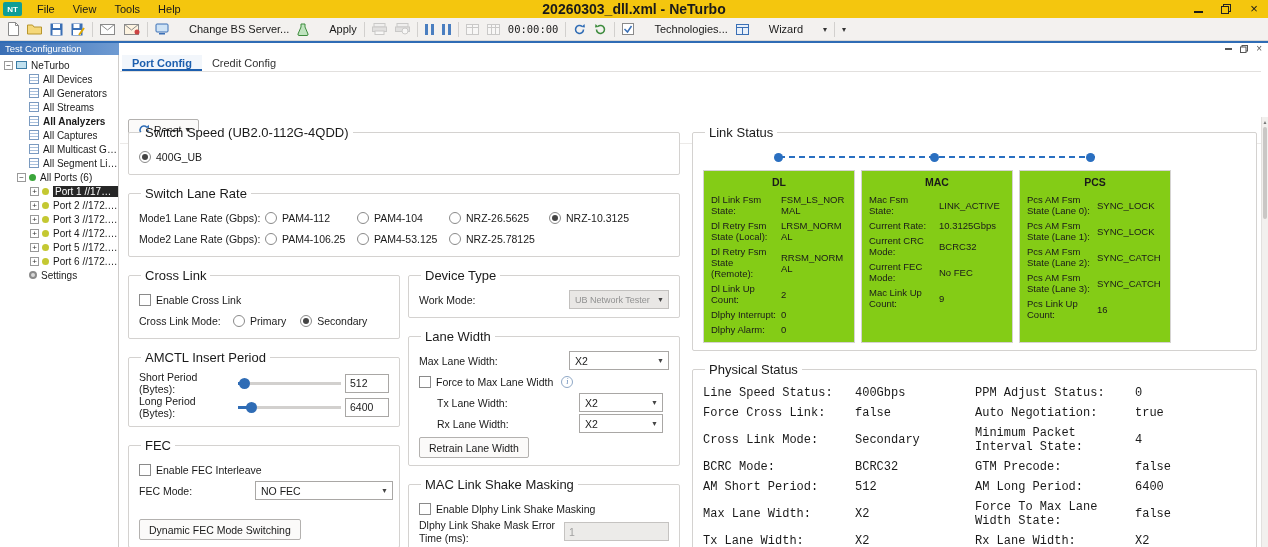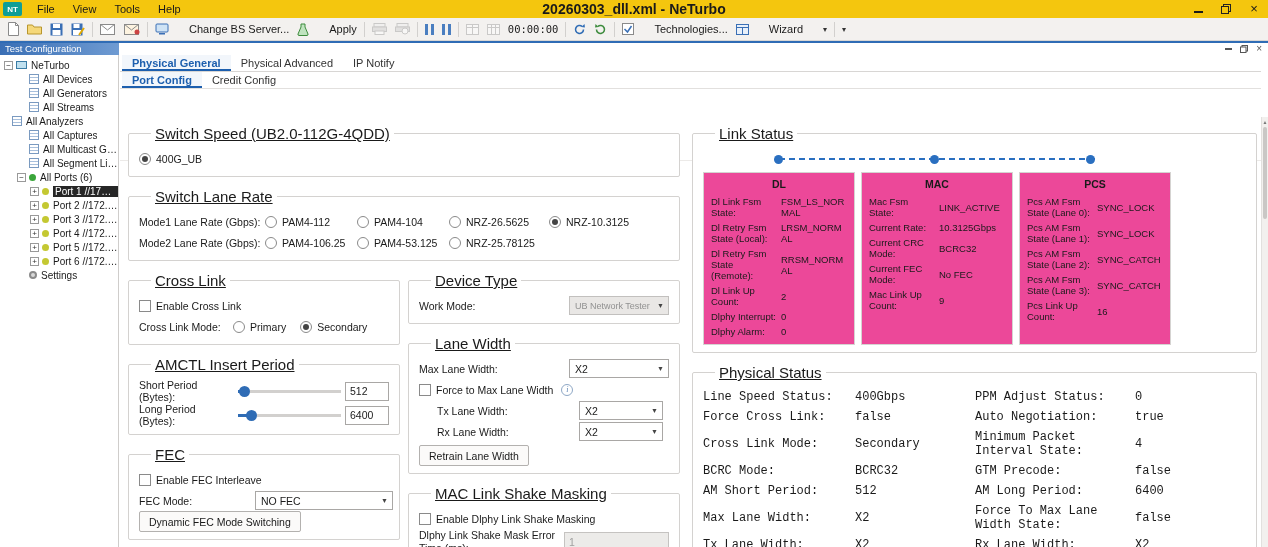--- a/index.html
+++ b/index.html
@@ -64,21 +64,21 @@
   .btn { border:1px solid #b3b1af; background:#fbfaf9; height:21px; padding:0 9px; font-size:10.5px; border-radius:2px;
          display:inline-flex; align-items:center; gap:4px; color:#1a1a1a; }
 
   .content { position:absolute; top:62px; left:0; right:0; bottom:0; overflow:hidden; padding:8px 4px 0 8px; display:flex; gap:12px; }
   .col-config { width:552px; flex:none; display:flex; flex-direction:column; gap:11px; }
   .col-status { flex:1; min-width:0; display:flex; flex-direction:column; gap:11px; }
   .subcols { display:flex; gap:8px; }
   .subcol { width:272px; flex:none; display:flex; flex-direction:column; gap:11px; }
 
   fieldset.group { border:1px solid #d4d2d0; border-radius:2px; background:#fff; padding:6px 10px 7px; min-width:0; }
-  fieldset.group legend { padding:0 4px; margin-left:12px; font-size:15px; color:#1a1a1a;text-decoration:underline; }
+  fieldset.group legend { padding:0 4px; margin-left:2px; font-size:13px; color:#1a1a1a; }
 
   .form-row { display:flex; align-items:center; min-height:21px; gap:4px; font-size:10.5px; }
   .row-label { flex:none; }
   .w90{width:90px} .w95{width:95px} .w112{width:112px} .w122{width:122px} .w150{width:150px;flex:1;}
   .oc{width:88px} .oc3{width:96px}
   .flex-sp { flex:1; }
   .indent { padding-left:18px; }
 
   .radio { width:12px; height:12px; border:1px solid #8a8a8a; border-radius:50%; background:#fff; flex:none;
            display:inline-flex; align-items:center; justify-content:center; margin-right:5px; }
@@ -104,21 +104,21 @@
   .info-circle { width:12px; height:12px; border:1px solid #8fa8c6; border-radius:50%; color:#5b82b3;
                  font-size:8px; display:inline-flex; align-items:center; justify-content:center; margin-left:4px;
                  font-family:"Liberation Serif", serif; font-style:italic; }
 
   
   .dots-row { position:relative; width:468px; height:18px; display:flex; margin:2px 0 4px; }
   .dash-line { position:absolute; top:8px; left:76px; right:76px; border-top:2px dashed #2a6fc0; }
   .dot-cell { width:152px; margin-right:6px; display:flex; justify-content:center; align-items:center; }
   .ldot { width:9px; height:9px; border-radius:50%; background:#2a6fc0; position:relative; z-index:1; }
   .lpanels { display:flex; gap:6px; align-items:stretch; }
-  .lpanel { width:152px; flex:none; border:1px solid #d5d3d1; background:#ec4899; padding:3px 7px 5px; }
+  .lpanel { width:152px; flex:none; border:1px solid #d5d3d1; background:#84cc16; padding:3px 7px 5px; }
   .lpanel-title { text-align:center; font-weight:bold; font-size:10.5px; padding:2px 0 4px; }
   .lrow { display:flex; align-items:center; padding:2px 0; font-size:9.5px; }
   .llabel { flex:1; padding-right:4px; }
   .lvalue { width:66px; flex:none; overflow-wrap:anywhere; }
 
   .pgrid { display:grid; grid-template-columns:148px 116px 156px 1fr; column-gap:4px; align-items:center; font-size:12px;font-family:Liberation Mono, monospace; }
   .pgrid .pl { padding:3px 0; } .pgrid .pv { padding:3px 0; }
 
   
   .vscroll { position:absolute; top:76px; right:0; bottom:0; width:7px; background:#f2f0ee; border-left:1px solid #e2e0de; }
@@ -314,21 +314,21 @@
           <div class="tree-row" style="padding-left: 17px;">
             <span class="exp-spacer"></span>
             <span class="ticon list"></span>
             <span class="tlabel">All Generators</span>
           </div>
           <div class="tree-row" style="padding-left: 17px;">
             <span class="exp-spacer"></span>
             <span class="ticon list"></span>
             <span class="tlabel">All Streams</span>
           </div>
-          <div class="tree-row" style="">
+          <div class="tree-row" style="padding-left: 17px; font-weight: bold;">
             <span class="exp-spacer"></span>
             <span class="ticon list"></span>
             <span class="tlabel">All Analyzers</span>
           </div>
           <div class="tree-row" style="padding-left: 17px;">
             <span class="exp-spacer"></span>
             <span class="ticon list"></span>
             <span class="tlabel">All Captures</span>
           </div>
           <div class="tree-row" style="padding-left: 17px;">
@@ -378,25 +378,20 @@
           </div>
           <div class="tree-row" style="padding-left: 17px;">
             <span class="exp-spacer"></span>
             <span class="ticon gear"></span>
             <span class="tlabel">Settings</span>
           </div>
         </div>
     </div>
 
     <div class="main">
-      <div class="tabs-row">
-        <span class="tab active">Physical General</span>
-        <span class="tab">Physical Advanced</span>
-        <span class="tab">IP Notify</span>
-      </div>
       <div class="subtabs-row">
         <span class="tab active">Port Config</span>
         <span class="tab">Credit Config</span>
       </div>
       <div class="reset-bar">
         <span class="btn">
           <svg width="12" height="12">
               <path d="M10,6 a4,4 0 1 1 -1.2,-2.8" fill="none" stroke="#2f6cb5" stroke-width="1.5"></path>
               <path d="M10.8,0.8 l0.3,3.2 -3.2,-0.4 z" fill="#2f6cb5"></path>
             </svg>
@@ -512,21 +507,21 @@
                     <span>Enable FEC Interleave</span>
                   </label>
                 </div>
                 <div class="form-row">
                   <span class="row-label w112">FEC Mode:</span>
                   <span class="combo cw138">
                     <span>NO FEC</span>
                     <span class="combo-arrow">▼</span>
                   </span>
                 </div>
-                <div class="form-row" style="margin-top:0">
+                <div class="form-row" style="margin-top:18px">
                   <span class="btn">Dynamic FEC Mode Switching</span>
                 </div>
               </fieldset>
 
               <fieldset class="group">
                 <legend>BCRC</legend>
                 <div class="form-row">
                   
                   
                 </div>

